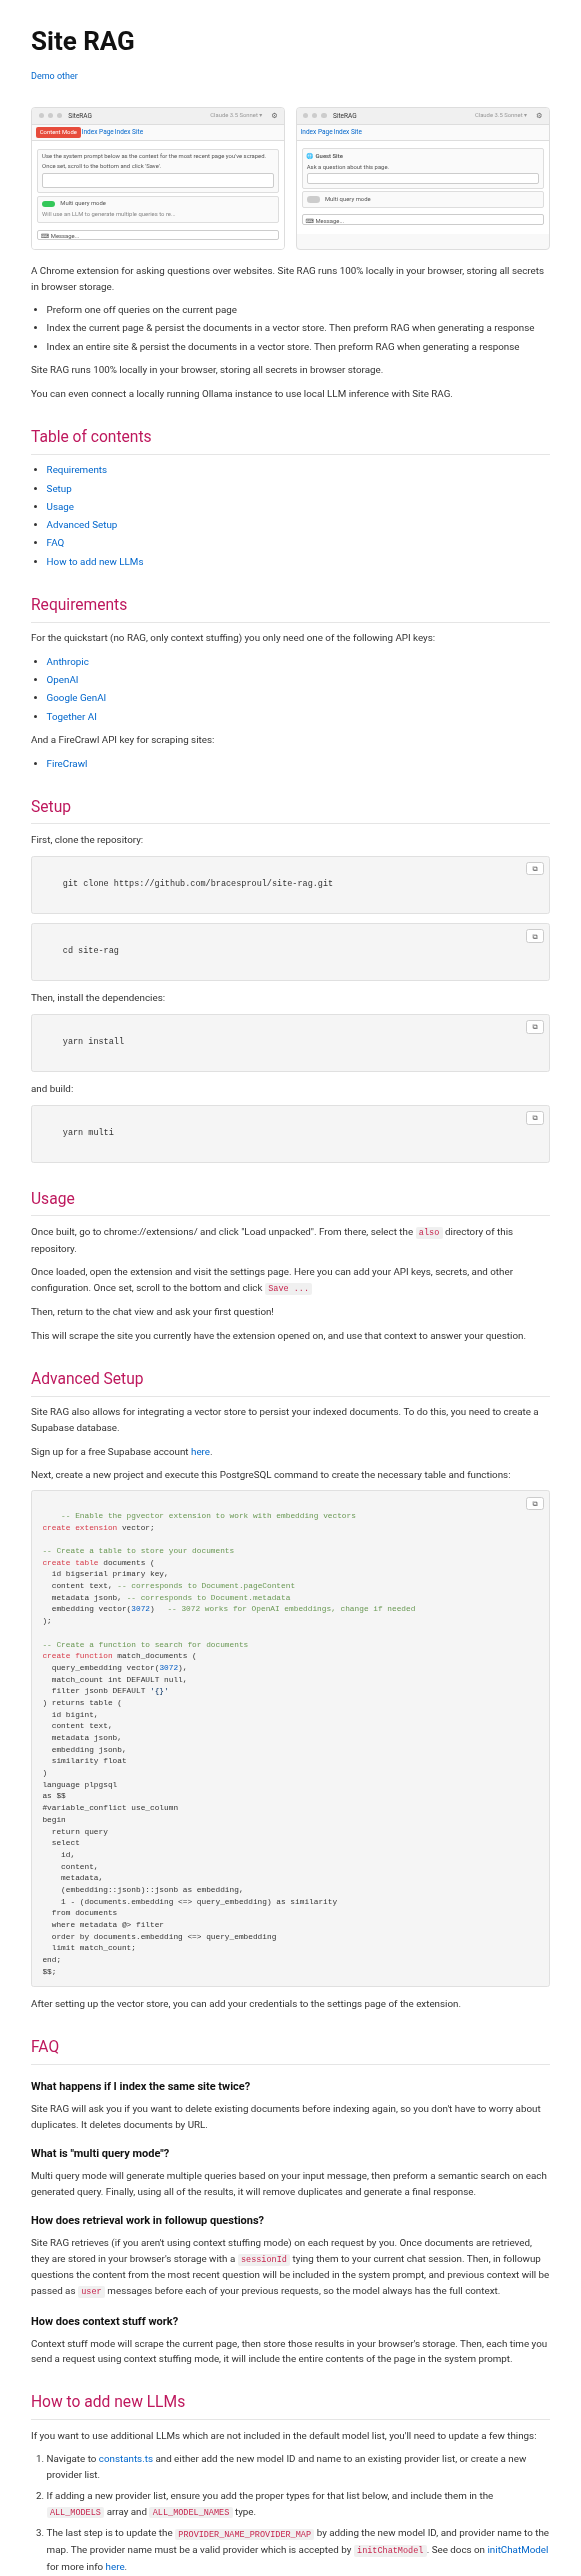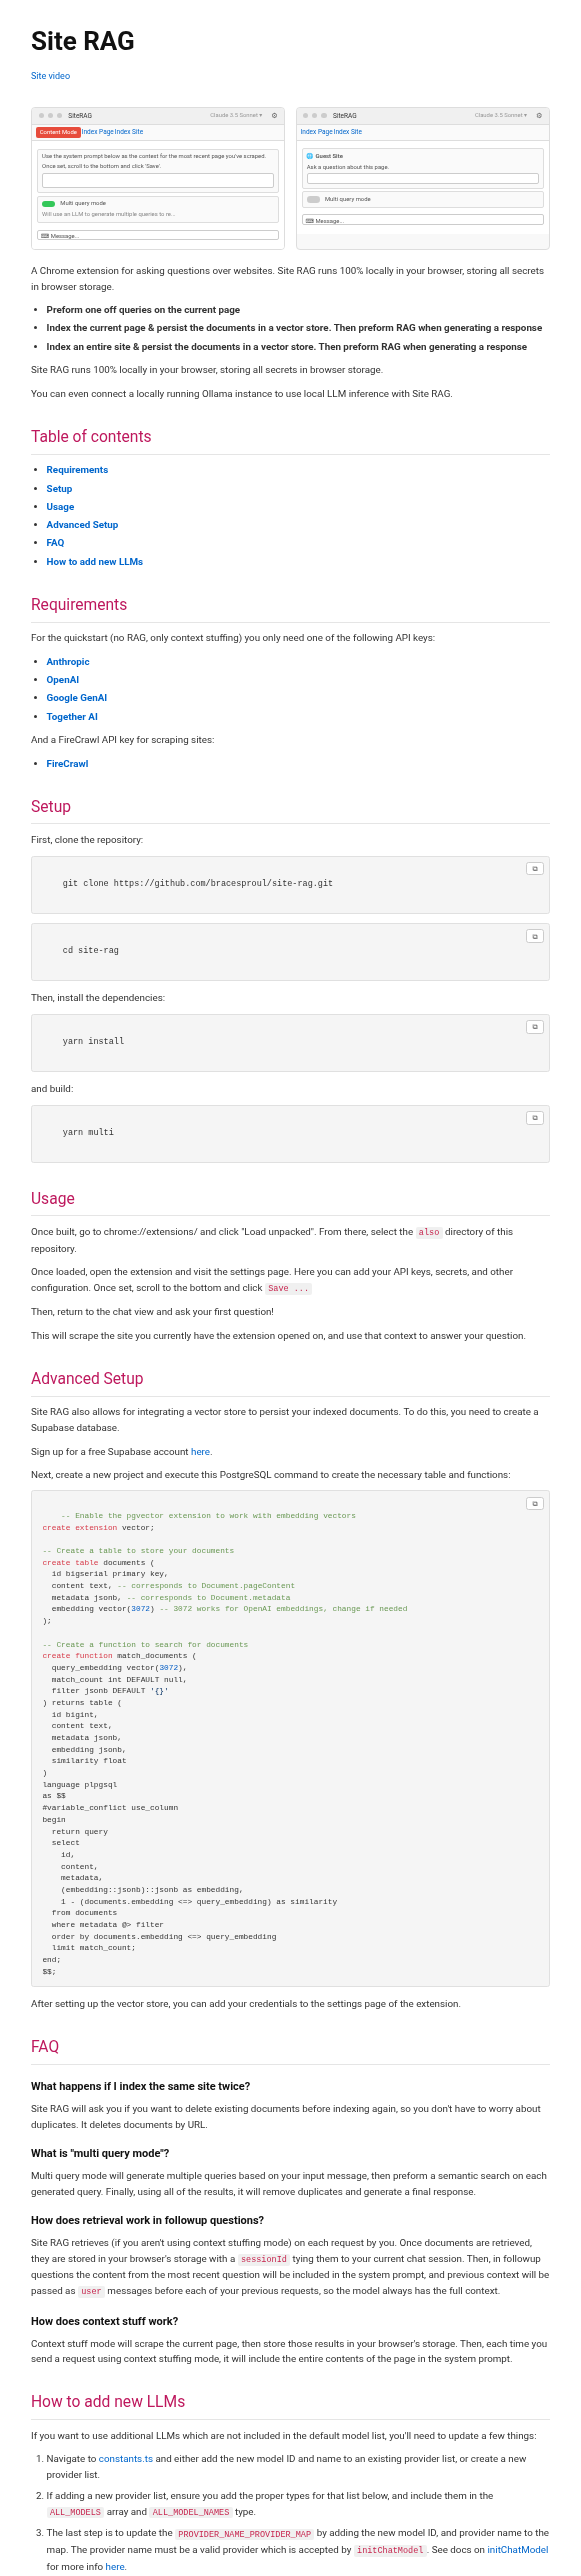--- a/index.html
+++ b/index.html
@@ -40,21 +40,20 @@
     p {
       margin-bottom: 7.8px;
       color: #333;
     }
     a {
       color: #0066cc;
       text-decoration: none;
     }
     ul {
       margin: 5.2px 0 7.8px 15.6px;
-      font-weight: bold;
     }
     ul li { margin-bottom: 2.6px; color: #333; }
     ol {
       margin: 5.2px 0 7.8px 15.6px;
     }
     ol li { margin-bottom: 5.2px; color: #333; }
     .demo-link {
       color: #0066cc;
       font-size: 9px;
       margin-bottom: 11.7px;
@@ -168,21 +167,21 @@
       color: #c7254e;
     }
   </style>
 </head>
 <body>
 
 <div class="page-container">
 
   <h1>Site RAG</h1>
 
-  <a href="#" class="demo-link">Site video</a>
+  <a href="#" class="demo-link">Demo other</a>
 
   
   <div class="screenshot-area">
     <div class="screenshot-box">
       <div class="screenshot-header">
         <span class="screenshot-dot"></span>
         <span class="screenshot-dot"></span>
         <span class="screenshot-dot"></span>
         <span style="font-size:6.5px;color:#333;margin-left:2.6px;">SiteRAG</span>
         <span style="margin-left:auto;font-size:5.9px;color:#999;">Claude 3.5 Sonnet ▾</span>
@@ -313,21 +312,21 @@
 
   <div class="code-block" style="font-size:7.8px;line-height:1.5;">
     <button class="code-copy-btn">⧉</button><span style="color:#6a9955;">-- Enable the pgvector extension to work with embedding vectors</span>
 <span style="color:#d73a49;">create extension</span> vector;
 
 <span style="color:#6a9955;">-- Create a table to store your documents</span>
 <span style="color:#d73a49;">create table</span> documents (
   id bigserial primary key,
   content text, <span style="color:#6a9955;">-- corresponds to Document.pageContent</span>
   metadata jsonb, <span style="color:#6a9955;">-- corresponds to Document.metadata</span>
-  embedding vector(<span style="color:#005cc5;">3072</span>) <span style="color:#6a9955;">-- 3072 works for OpenAI embeddings, change if needed</span>
+  embedding vector(<span style="color:#005cc5;">3072</span>) <span style="color:#6a9955;margin-left:8px;">-- 3072 works for OpenAI embeddings, change if needed</span>
 );
 
 <span style="color:#6a9955;">-- Create a function to search for documents</span>
 <span style="color:#d73a49;">create function</span> match_documents (
   query_embedding vector(<span style="color:#005cc5;">3072</span>),
   match_count int DEFAULT null,
   filter jsonb DEFAULT <span style="color:#032f62;">'{}'</span>
 ) returns table (
   id bigint,
   content text,

